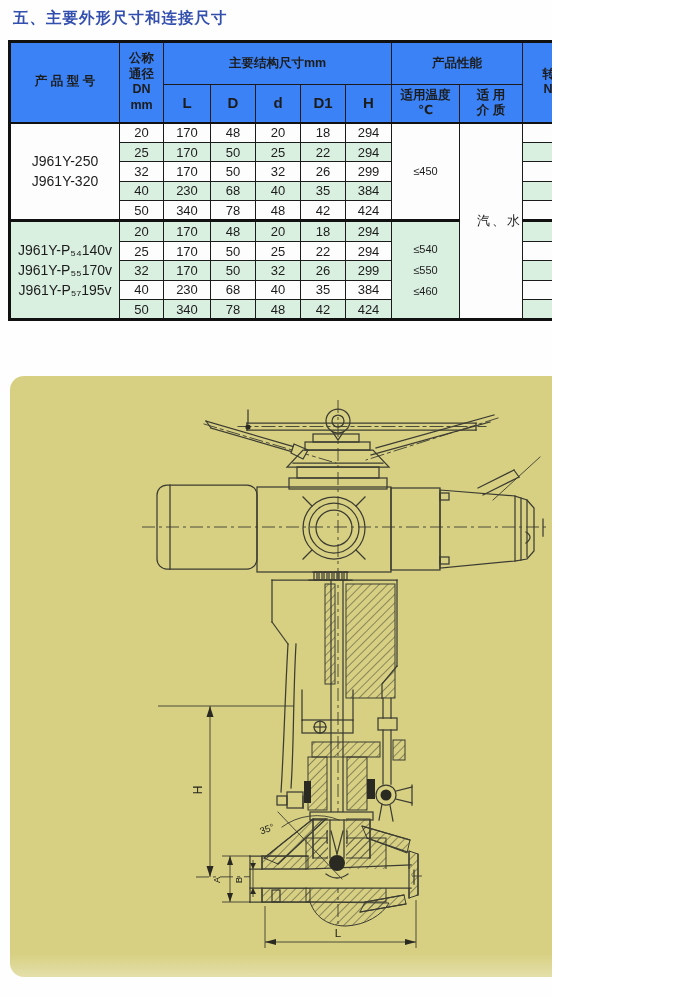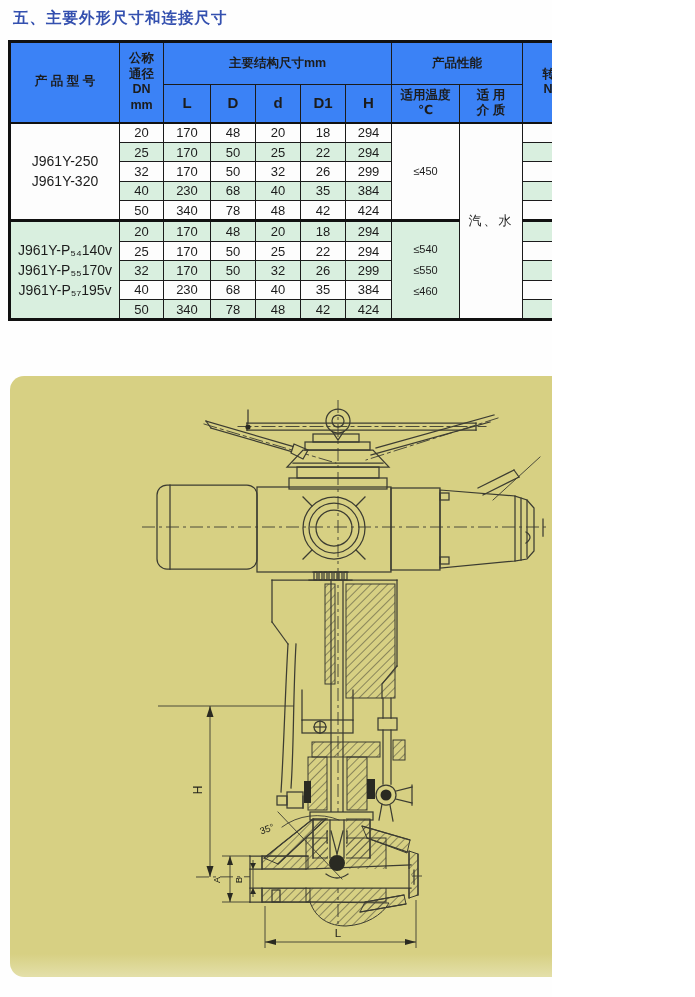--- a/index.html
+++ b/index.html
@@ -15,21 +15,21 @@
   .spec thead tr:first-child{height:43px;}
   .spec thead tr:last-child{height:38px;}
   .spec thead .dimletter{font-size:15px;}
   .spec tbody td{height:18.4px;font-size:13px;background:#fdfdfd;}
   .spec tbody tr.alt td{background:#d9efdf;}
   .spec tbody tr:first-child td{border-top:2.5px solid #111;}
   .spec tbody tr.gsep td{border-top:3.2px solid #111;}
   .spec td.model,.spec td.temp,.spec td.medium{background:#fdfdfd;}
   .spec td.model{font-size:14px;line-height:20px;}
   .spec td.temp{font-size:11px;line-height:21px;}
-  .spec td.medium{font-size:13px;letter-spacing:2px;}
+  .spec td.medium{font-size:13px;letter-spacing:2px;text-align:right;}
   .preline{white-space:pre-line;}
   #panel{position:absolute;left:10px;top:376px;width:675px;height:601px;border-radius:14px;
          background:linear-gradient(180deg,#d7d083 0px,#d7d083 578px,#e3dfa8 600px);}
   svg text{font-family:"Liberation Sans","DejaVu Sans",sans-serif;fill:#23231c;}
   .ln{stroke:#3c3c32;fill:none;stroke-width:1.25;stroke-linecap:square;}
   .thin{stroke:#3c3c32;fill:none;stroke-width:0.9;}
   .cl{stroke:#3c3c32;fill:none;stroke-width:0.9;stroke-dasharray:13 4 3 4;}
   .blk{fill:#2a2a22;stroke:none;}
   .hat{fill:url(#h1);stroke:#3c3c32;stroke-width:1;}
   .mask{fill:#d7d083;stroke:none;}

